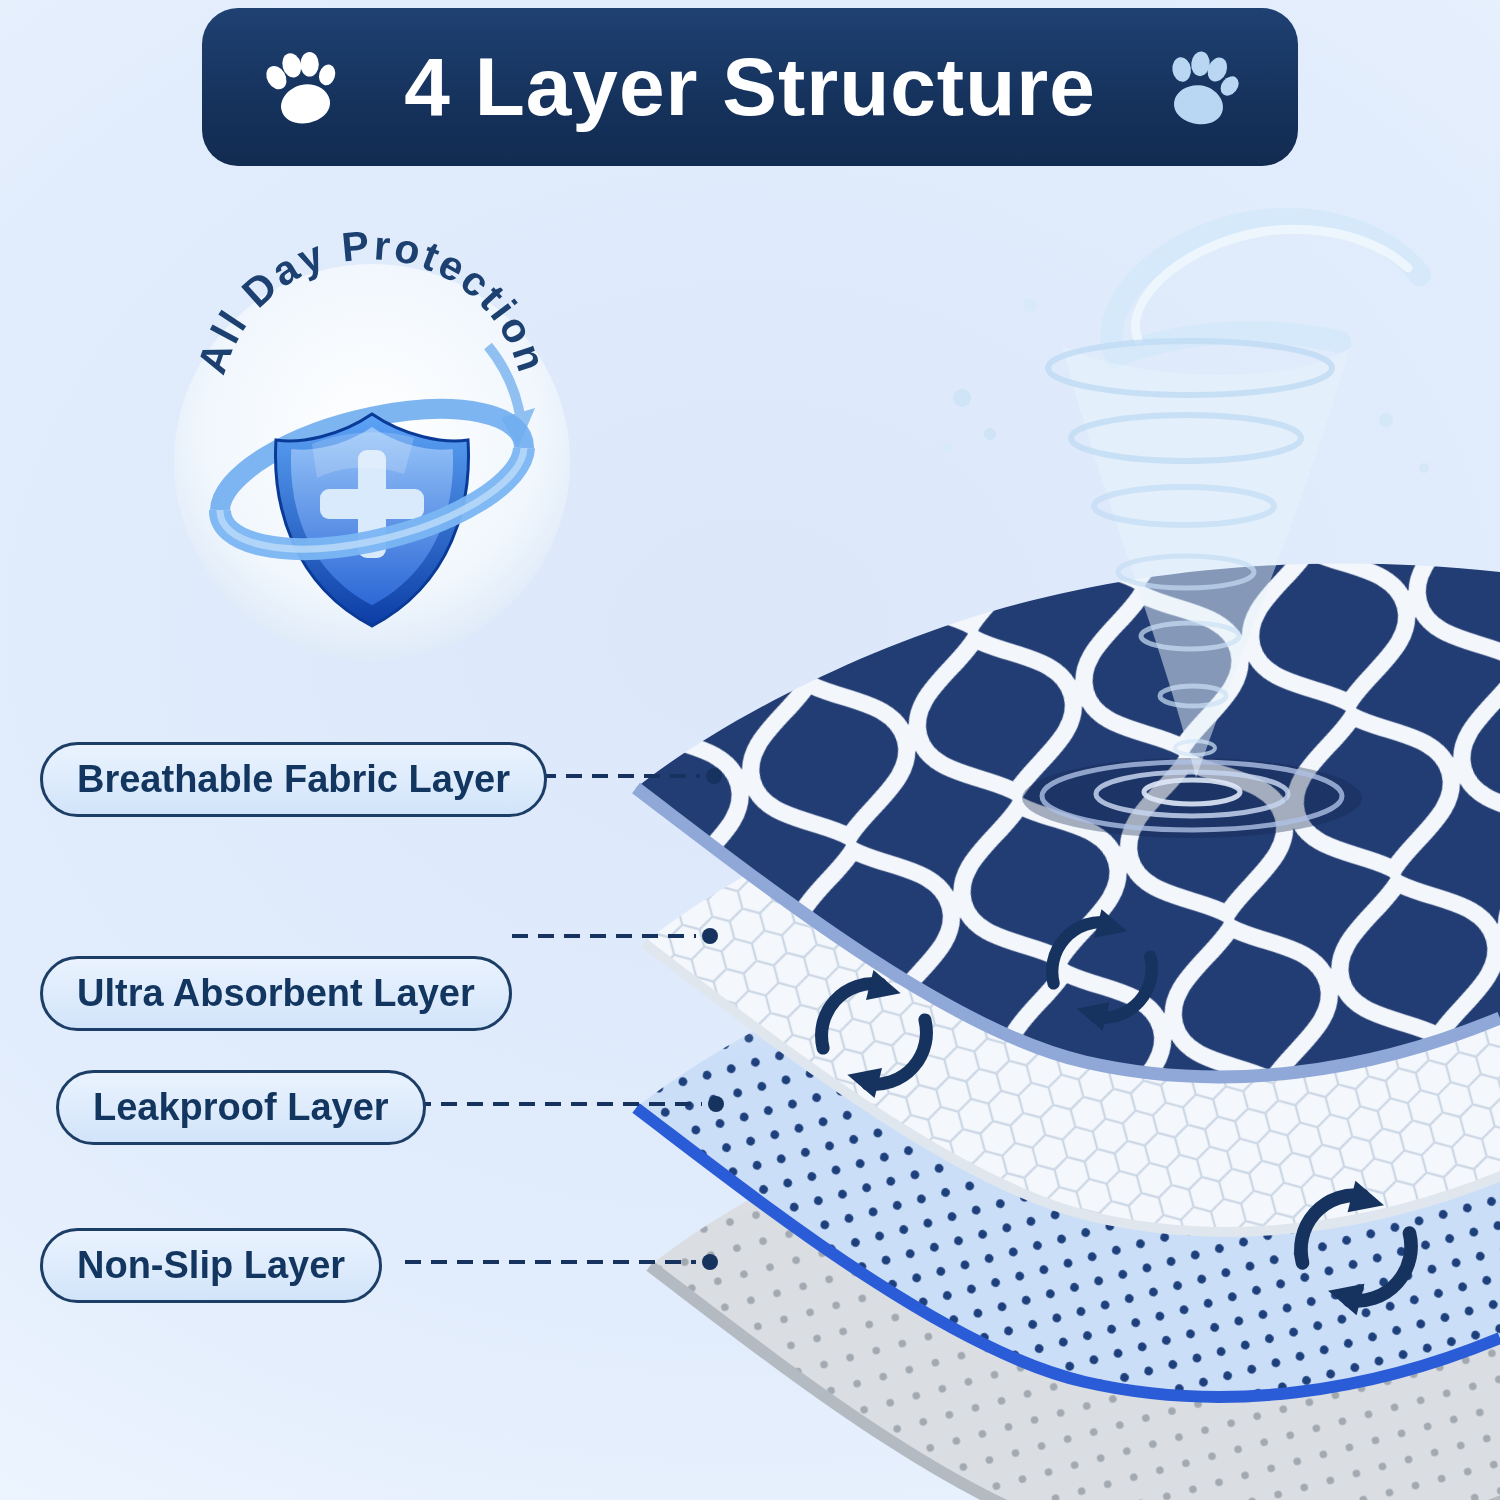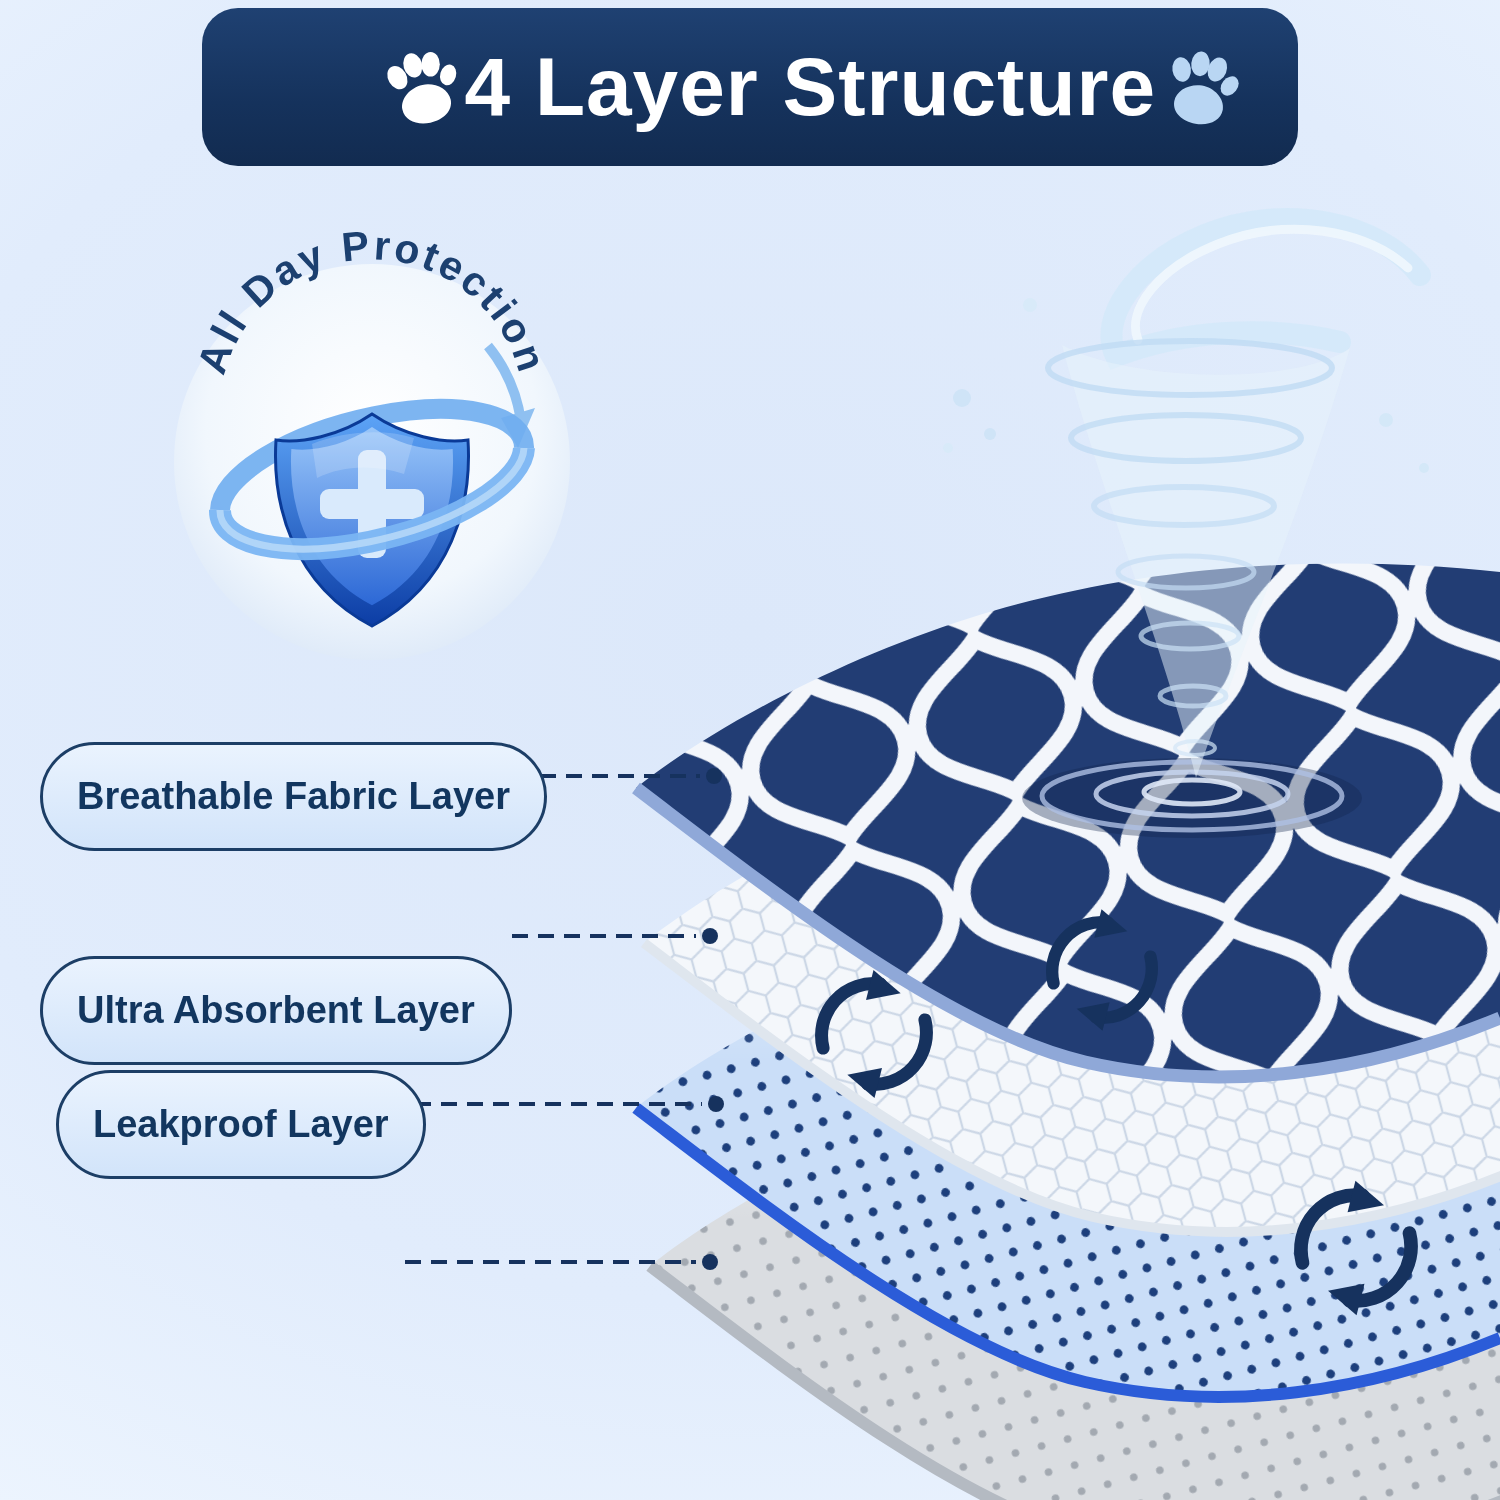--- a/index.html
+++ b/index.html
@@ -9,33 +9,33 @@
     overflow:hidden;
     font-family:"Liberation Sans",sans-serif;
     background:radial-gradient(115% 90% at 50% 42%, #dce8fa 0%, #e1ecfc 50%, #ecf4fe 78%, #fafcff 100%);
   }
   .scene{position:absolute;left:0;top:0;}
   .banner{
     position:absolute;top:8px;left:50%;transform:translateX(-50%);
     width:1096px;height:158px;box-sizing:border-box;
     background:linear-gradient(180deg,#1f4172 0%,#15325c 60%,#122b50 100%);
     border-radius:36px;
-    display:flex;align-items:center;justify-content:flex-end;
+    display:flex;align-items:center;justify-content:space-between;
     padding:0 54px;
   }
   .banner h1{
     margin:0;color:#ffffff;font-size:82px;font-weight:bold;letter-spacing:1px;white-space:nowrap;
   }
   .paw{width:88px;height:88px;flex:0 0 auto;}
   .pill{
     position:absolute;
     background:linear-gradient(180deg,#eaf3fe 0%,#d2e4fa 100%);
     border:3px solid #1c3e66;border-radius:999px;
     color:#12365f;font-weight:bold;font-size:38px;
-    padding:30px 34px;white-space:nowrap;
+    padding:13px 34px;white-space:nowrap;
   }
   .pill-1{left:40px;top:742px;}
   .pill-2{left:40px;top:956px;}
   .pill-3{left:56px;top:1070px;}
   .pill-4{left:40px;top:1228px;}
 </style>
 </head>
 <body>
 
 <div class="canvas">
@@ -198,14 +198,15 @@
         <ellipse cx="66" cy="27" rx="10.5" ry="14" transform="rotate(12 66 27)"></ellipse>
         <ellipse cx="83" cy="43" rx="9" ry="12" transform="rotate(28 83 43)"></ellipse>
         <path d="M52,48 C66,48 80,58 80,71 C80,84 67,92 52,92 C37,92 24,84 24,71 C24,58 38,48 52,48 Z"></path>
       </g>
     </svg>
   </div>
 
   <div class="pill pill-1">Breathable Fabric Layer</div>
   <div class="pill pill-2">Ultra Absorbent Layer</div>
   <div class="pill pill-3">Leakproof Layer</div>
+  <div class="pill pill-4">Non-Slip Layer</div>
 
 </div>
 
 </body></html>

